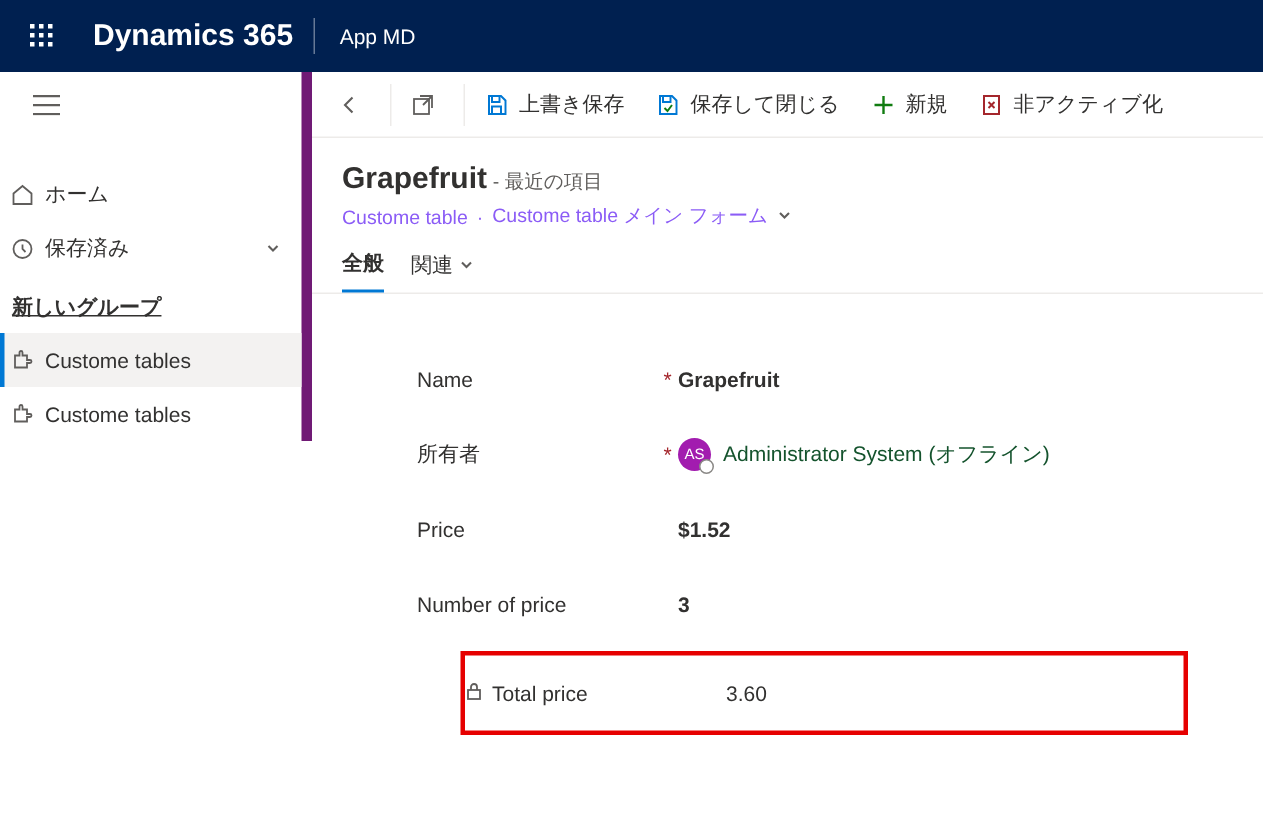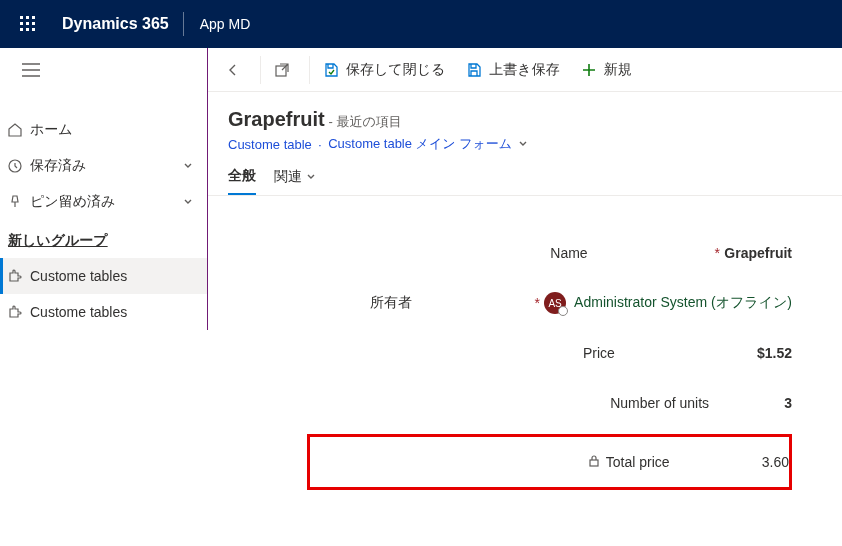--- a/index.html
+++ b/index.html
@@ -1,20 +1,20 @@
 <!DOCTYPE html>
 <html><head>
 <meta charset="utf-8">
 <style>
   * { box-sizing: border-box; margin: 0; padding: 0; }
   html, body { width: 842px; height: 546px; font-family: "Segoe UI", "Meiryo", sans-serif; font-size: 14px; color: #323130; overflow: hidden; background: #fff; }
   .topbar { height: 48px; background: #002050; color: #fff; display: flex; align-items: center; padding: 0 8px; }
   .waffle { width: 40px; display: flex; justify-content: center; }
   .waffle svg { fill: #fff; }
-  .brand { font-size: 16px; font-weight: 600; padding: 0 14px; }
+  .brand { font-size: 20px; font-weight: 600; padding: 0 14px; }
   .divider-v { width: 1px; height: 24px; background: rgba(255,255,255,0.4); }
   .appname { padding: 0 16px; font-size: 14px; }
   .shell { display: flex; height: calc(100% - 48px); }
   .hamburger { width: 48px; height: 44px; display: flex; align-items: center; justify-content: center; }
   .hamburger svg { stroke: #605e5c; }
   .nav-item { display: flex; align-items: center; height: 36px; padding: 0 10px 0 4px; cursor: pointer; }
   .nav-item .ic { width: 22px; display: flex; justify-content: center; color: #605e5c; }
   .nav-item .lbl { flex: 1; padding-left: 4px; }
   .nav-item .chev { width: 14px; color: #605e5c; }
   .group-header { font-weight: 600; padding: 12px 8px 8px 8px; text-decoration: underline; }
@@ -24,33 +24,33 @@
   .cmdbar { height: 44px; border-bottom: 1px solid #edebe9; display: flex; align-items: center; padding: 0 6px; }
   .cmdbtn { display: flex; align-items: center; height: 44px; padding: 0 10px; cursor: pointer; color: #323130; }
   .cmdic { width: 18px; height: 18px; display: flex; align-items: center; justify-content: center; margin-right: 6px; }
   .cmdsep { width: 1px; height: 28px; background: #edebe9; margin: 0 2px; }
   .green { color: #107c10; }
   .red { color: #a4262c; }
   .blue { color: #0078d4; }
   .header { padding: 16px 20px 4px 20px; }
   .h-title { font-size: 20px; font-weight: 600; display: inline-block; }
   .h-status { font-size: 13px; color: #605e5c; }
-  .h-bc { font-size: 13px; color: #1d4ed8; margin-top: 4px; display: flex; align-items: center; gap: 6px; }
+  .h-bc { font-size: 13px; color: #8b5cf6; margin-top: 4px; display: flex; align-items: center; gap: 6px; }
   .tabs { display: flex; gap: 18px; padding: 10px 20px 0 20px; border-bottom: 1px solid #edebe9; }
   .tab { padding-bottom: 8px; cursor: pointer; display: flex; align-items: center; gap: 4px; }
   .tab.active { border-bottom: 2px solid #0078d4; font-weight: 600; text-align: right; }
   .form-area { padding: 20px 30px 30px 50px; overflow: auto; }
   .card { background: #fff; padding: 12px 20px 0 20px; }
-  .fld { display: flex; align-items: center; min-height: 50px; justify-content: flex-end; }
+  .fld { display: flex; align-items: center; min-height: 50px; }
   .fld .lab { width: 160px; color: #323130; font-size: 14px; display: flex; align-items: center; gap: 6px; }
   .lock { font-size: 12px; color: #605e5c; }
   .req { color: #a4262c; width: 14px; text-align: center; }
   .val { font-weight: 600; }
   .owner { display: flex; align-items: center; gap: 8px; }
-  .avatar { width: 22px; height: 22px; border-radius: 50%; background: #7f1d1d; color: #fff; font-size: 10px; display: flex; align-items: center; justify-content: center; position: relative; }
+  .avatar { width: 22px; height: 22px; border-radius: 50%; background: #a21caf; color: #fff; font-size: 10px; display: flex; align-items: center; justify-content: center; position: relative; }
   .avatar::after { content:""; position:absolute; right:-2px; bottom:-2px; width:8px; height:8px; border-radius:50%; background:#fff; border:1px solid #8a8886; }
   .owner a { color: #14532d; text-decoration: none; font-weight: normal; }
   .hl-box { border: 3px solid #e60000; margin-top: 6px; margin-left: 29px; }
 </style>
 </head>
 <body>
 
 <div class="topbar">
   <div class="waffle">
     <svg width="16" height="16" viewBox="0 0 16 16">
@@ -65,21 +65,21 @@
         <rect width="3" height="3" x="12" y="12"></rect>
       </svg>
   </div>
   <div class="brand">Dynamics 365</div>
   <div class="divider-v"></div>
   <div class="appname">App MD</div>
 </div>
 
 <div class="shell">
   <div class="sidebar-wrap" style="display:flex;">
-    <div style="width:208px; border-right:1px solid #701a75; display:flex; flex-direction:column;">
+    <div style="width:208px; border-right:7px solid #701a75; display:flex; flex-direction:column;">
       <div class="hamburger" style="align-self:flex-start; padding-left:14px;">
         <svg width="18" height="14" viewBox="0 0 18 14" fill="none" stroke="#605e5c" stroke-width="1.5">
             <line x1="0" y1="1" x2="18" y2="1"></line>
             <line x1="0" y1="7" x2="18" y2="7"></line>
             <line x1="0" y1="13" x2="18" y2="13"></line>
           </svg>
       </div>
 
       <div class="nav-item" style="margin-top:20px;">
         <span class="ic">
@@ -94,31 +94,20 @@
             <svg width="16" height="16" viewBox="0 0 16 16" fill="none" stroke="#605e5c" stroke-width="1.2">
               <circle cx="8" cy="8" r="6"></circle>
               <path d="M8 5 V8 L10 10"></path>
             </svg>
           </span>
         <span class="lbl">保存済み</span>
         <span class="chev"><svg width="10" height="10" viewBox="0 0 10 10" fill="none" stroke="#605e5c" stroke-width="1.4">
               <path d="M2 3 L5 6 L8 3"></path>
             </svg></span>
       </div>
-      <div class="nav-item">
-        <span class="ic">
-            <svg width="16" height="16" viewBox="0 0 16 16" fill="none" stroke="#605e5c" stroke-width="1.2">
-              <path d="M6 2 L10 2 L11 8 L5 8 Z M8 8 V13"></path>
-            </svg>
-          </span>
-        <span class="lbl">ピン留め済み</span>
-        <span class="chev"><svg width="10" height="10" viewBox="0 0 10 10" fill="none" stroke="#605e5c" stroke-width="1.4">
-              <path d="M2 3 L5 6 L8 3"></path>
-            </svg></span>
-      </div>
 
       <div class="group-header">新しいグループ</div>
 
       <div class="nav-item selected">
         <span class="ic">
             <svg width="16" height="16" viewBox="0 0 16 16" fill="none" stroke="#605e5c" stroke-width="1.2">
               <path d="M3 5 H6 V3 a1 1 0 0 1 2 0 V5 H11 V8 H13 a1 1 0 0 1 0 2 H11 V13 H3 Z"></path>
             </svg>
           </span>
         <span class="lbl">Custome tables</span>
@@ -146,44 +135,53 @@
       <div class="cmdsep"></div>
       <div class="cmdbtn">
           <span class="cmdic">
             <svg width="16" height="16" viewBox="0 0 16 16" fill="none" stroke="#605e5c" stroke-width="1.2">
               <rect x="2" y="4" width="10" height="10"></rect>
               <path d="M6 2 H14 V10 M14 2 L8 8"></path>
             </svg>
           </span>
         </div>
       <div class="cmdsep"></div>
+      <div class="cmdbtn">
+          <span class="cmdic blue">
+            <svg width="16" height="16" viewBox="0 0 16 16" fill="none" stroke="#0078d4" stroke-width="1.3">
+              <path d="M3 2 H11 L14 5 V14 H3 Z M5 2 V6 H10 V2 M5 9 H11 V14 H5 Z"></path>
+            </svg>
+          </span>
+          <span>上書き保存</span>
+        </div>
       <div class="cmdbtn">
           <span class="cmdic blue">
             <svg width="16" height="16" viewBox="0 0 16 16" fill="none" stroke="#0078d4" stroke-width="1.3">
               <path d="M3 2 H11 L14 5 V14 H3 Z M5 2 V6 H10 V2"></path>
               <path d="M6 10 L8 12 L11 8" stroke="#107c10"></path>
             </svg>
           </span>
           <span>保存して閉じる</span>
         </div>
       <div class="cmdbtn">
-          <span class="cmdic blue">
-            <svg width="16" height="16" viewBox="0 0 16 16" fill="none" stroke="#0078d4" stroke-width="1.3">
-              <path d="M3 2 H11 L14 5 V14 H3 Z M5 2 V6 H10 V2 M5 9 H11 V14 H5 Z"></path>
-            </svg>
-          </span>
-          <span>上書き保存</span>
-        </div>
-      <div class="cmdbtn">
           <span class="cmdic green">
             <svg width="14" height="14" viewBox="0 0 14 14" stroke="#107c10" stroke-width="1.6">
               <path d="M7 1 V13 M1 7 H13"></path>
             </svg>
           </span>
           <span>新規</span>
+        </div>
+      <div class="cmdbtn">
+          <span class="cmdic red">
+            <svg width="16" height="16" viewBox="0 0 16 16" fill="none" stroke="#a4262c" stroke-width="1.3">
+              <path d="M3 2 H13 V14 H3 Z"></path>
+              <path d="M6 6 L10 10 M10 6 L6 10"></path>
+            </svg>
+          </span>
+          <span>非アクティブ化</span>
         </div>
     </div>
 
     <div class="header">
       <span class="h-title">Grapefruit</span>
       <span class="h-status">- </span><span class="h-status">最近の項目</span>
       <div class="h-bc">
         <span>Custome table</span>
         <span>·</span>
         <span>Custome table メイン フォーム</span>
@@ -219,21 +217,21 @@
             <span class="avatar">AS</span>
             <a href="#">Administrator System (オフライン)</a>
           </span>
         </div>
         <div class="fld">
           <span class="lab">Price</span>
           <span class="req"></span>
           <span class="val">$1.52</span>
         </div>
         <div class="fld">
-          <span class="lab">Number of units</span>
+          <span class="lab">Number of price</span>
           <span class="req"></span>
           <span class="val">3</span>
         </div>
         <div class="hl-box">
           <div class="fld" style="padding-left:0;">
             <span class="lab">
                 <span class="lock"><svg width="12" height="12" viewBox="0 0 12 12" fill="none" stroke="#605e5c" stroke-width="1.2">
                     <rect x="2" y="5" width="8" height="6"></rect>
                     <path d="M4 5 V3 a2 2 0 0 1 4 0 V5"></path>
                   </svg></span>

